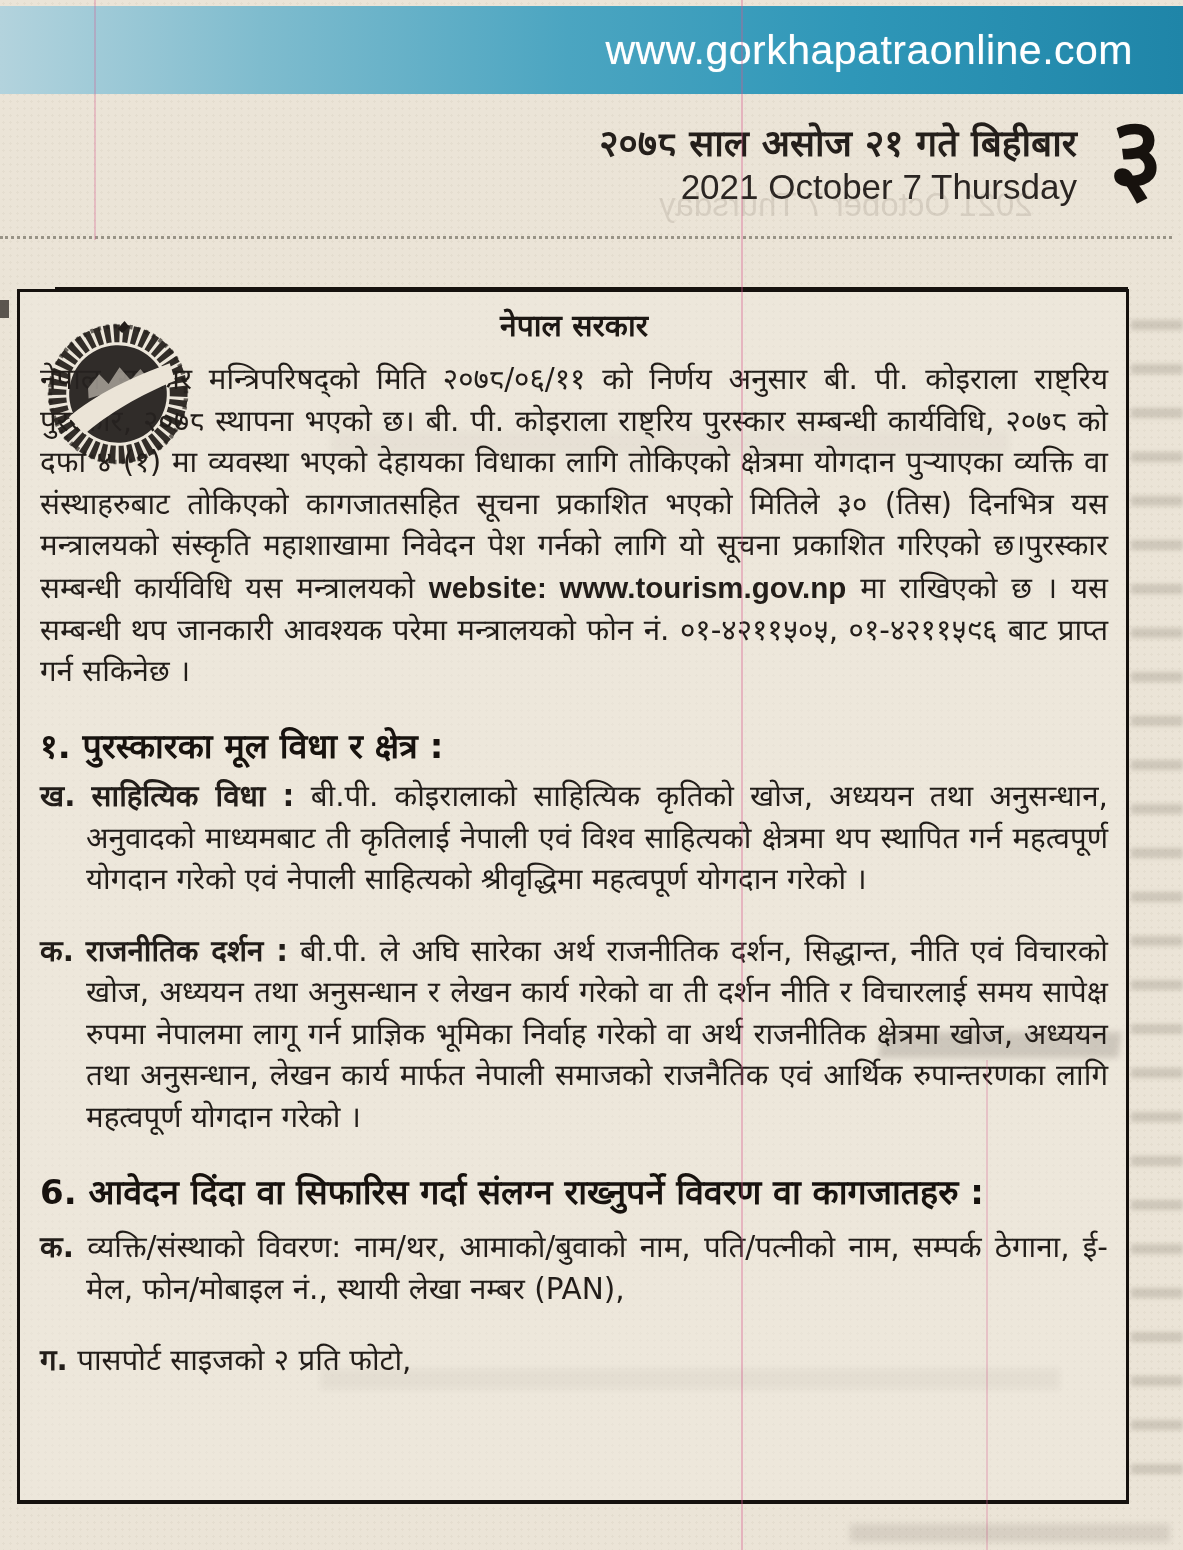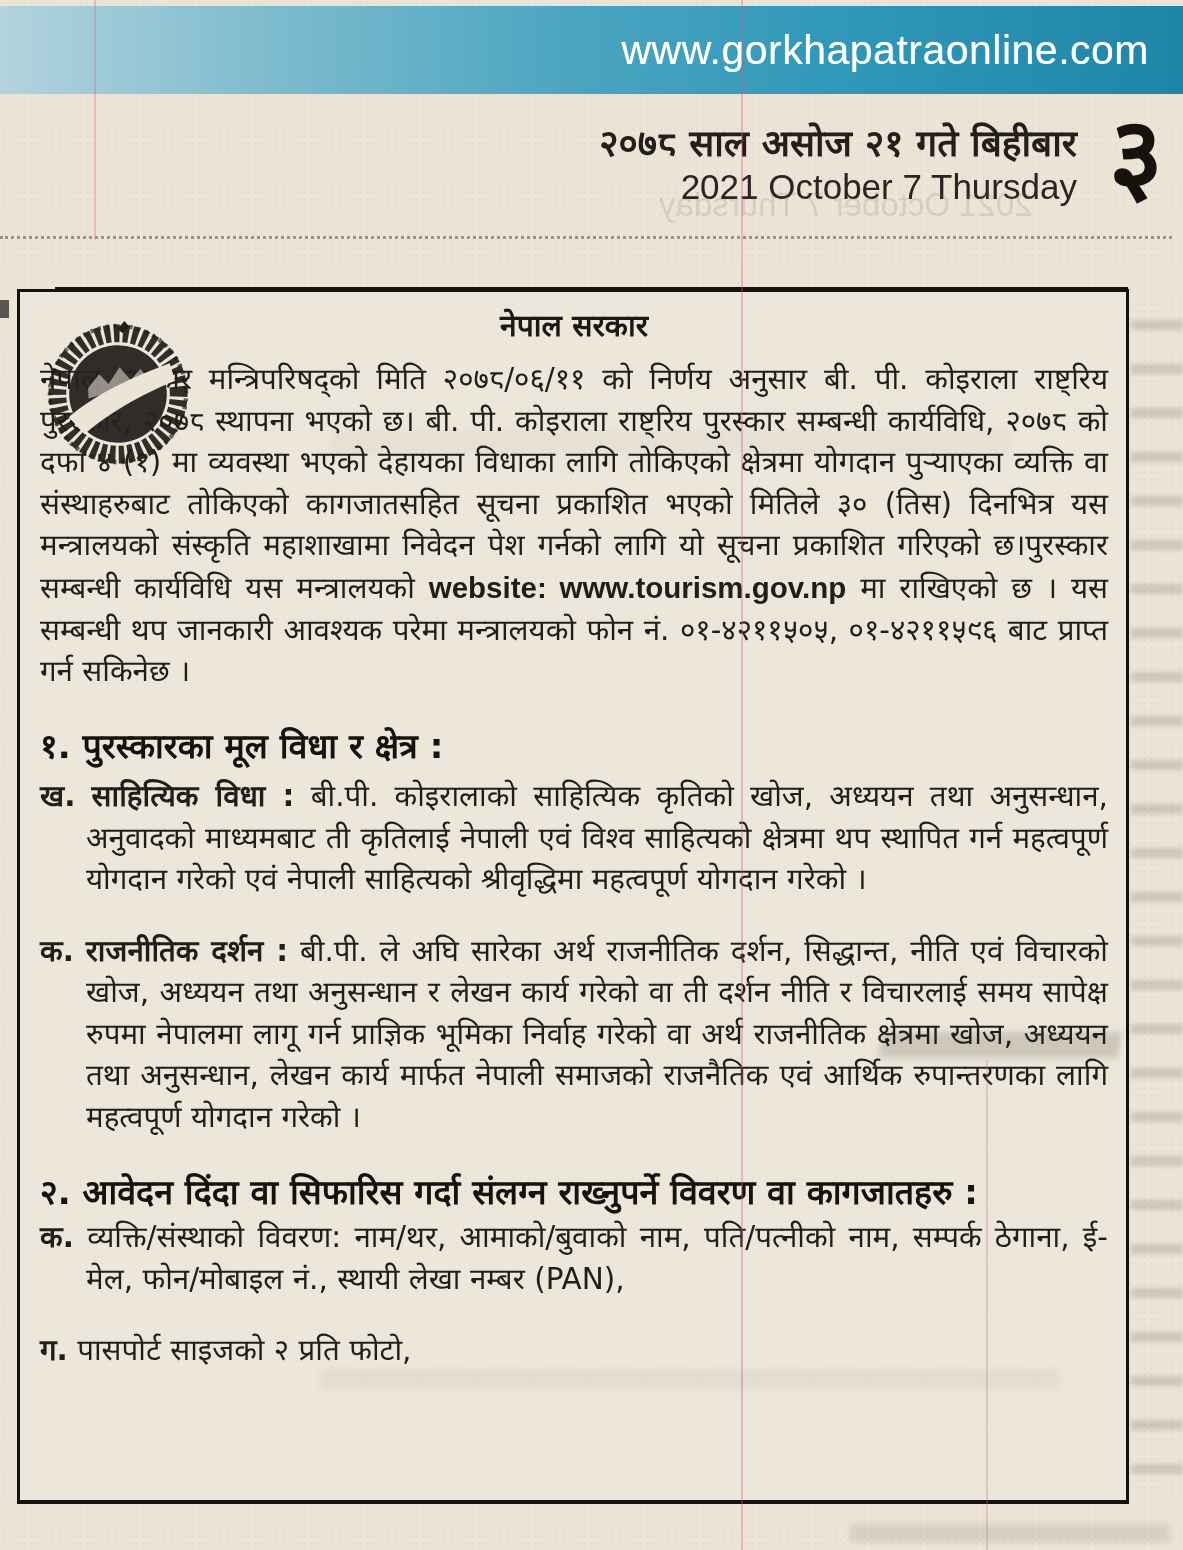--- a/index.html
+++ b/index.html
@@ -19,21 +19,21 @@
   }
 
   
   .masthead{
     position:absolute;left:0;top:6px;width:1183px;height:88px;
     background:linear-gradient(90deg,#b3d3dd 0%,#7fbcce 22%,#4ba5c1 48%,#2f97b8 72%,#1f85a8 100%);
     display:flex;align-items:center;justify-content:flex-end;
   }
   .masthead-url{
     color:#ffffff;font-size:41px;letter-spacing:.5px;
-    padding-right:34px;font-family:"Liberation Sans","DejaVu Sans",sans-serif;
+    padding-right:50px;font-family:"Liberation Sans","DejaVu Sans",sans-serif;
     text-shadow:0 0 1px rgba(255,255,255,.6);
   }
 
   
   .dateline{
     position:absolute;top:112px;right:14px;
     display:flex;align-items:flex-end;gap:14px;
   }
   .date-texts{display:flex;flex-direction:column;align-items:flex-end;justify-content:center;}
   .date-np{font-size:37px;font-weight:700;color:#241f1b;line-height:1.15;}
@@ -83,21 +83,21 @@
     padding:8px 12px 10px 12px;box-sizing:border-box;
   }
 
   .body-text{font-size:29.5px;line-height:1.41;text-align:justify;}
   .intro{margin-top:14px;}
   .latin-bold{font-weight:700;font-family:Liberation Sans, sans-serif;}
   .sec-heading{font-weight:700;font-size:34px;margin-top:24px;color:#17120e;}
   .hang{padding-left:46px;text-indent:-46px;margin-top:8px;}
   .item-label{font-weight:700;}
   .item-term{font-weight:700;}
-  .doc-item{margin-top:3px;}
+  .doc-item{margin-top:13px;}
 
   
   .fold-line{position:absolute;width:2px;background:rgba(214,90,140,.35);}
   .fold-main{left:741px;top:0;height:1550px;}
   .fold-top{left:94px;top:0;height:240px;opacity:.8;}
   .fold-lower{left:986px;top:1060px;height:490px;opacity:.75;}
   .edge-tick{position:absolute;left:0;top:300px;width:9px;height:18px;background:#2b2622;opacity:.75;}
   .ghost-strip-right{
     position:absolute;right:0;top:320px;width:52px;height:1180px;
     background:repeating-linear-gradient(180deg,rgba(60,50,40,.16) 0 10px,transparent 10px 44px);
@@ -153,21 +153,21 @@
     <div class="sec-heading">१. पुरस्कारका मूल विधा र क्षेत्र :</div>
 
     <p class="body-text hang"><span class="item-label">ख.</span>
       <span class="item-term">साहित्यिक विधा :</span>
       <span>बी.पी. कोइरालाको साहित्यिक कृतिको खोज, अध्ययन तथा अनुसन्धान, अनुवादको माध्यमबाट ती कृतिलाई नेपाली एवं विश्व साहित्यको क्षेत्रमा थप स्थापित गर्न महत्वपूर्ण योगदान गरेको एवं नेपाली साहित्यको श्रीवृद्धिमा महत्वपूर्ण योगदान गरेको ।</span></p>
 
     <p class="body-text hang"><span class="item-label">क.</span>
       <span class="item-term">राजनीतिक दर्शन :</span>
       <span>बी.पी. ले अघि सारेका अर्थ राजनीतिक दर्शन, सिद्धान्त, नीति एवं विचारको खोज, अध्ययन तथा अनुसन्धान र लेखन कार्य गरेको वा ती दर्शन नीति र विचारलाई समय सापेक्ष रुपमा नेपालमा लागू गर्न प्राज्ञिक भूमिका निर्वाह गरेको वा अर्थ राजनीतिक क्षेत्रमा खोज, अध्ययन तथा अनुसन्धान, लेखन कार्य मार्फत नेपाली समाजको राजनैतिक एवं आर्थिक रुपान्तरणका लागि महत्वपूर्ण योगदान गरेको ।</span></p>
 
-    <div class="sec-heading">२. आवेदन दिंदा वा सिफारिस गर्दा संलग्न राख्नुपर्ने विवरण वा कागजातहरु :</div>
+    <div class="sec-heading">6. आवेदन दिंदा वा सिफारिस गर्दा संलग्न राख्नुपर्ने विवरण वा कागजातहरु :</div>
 
     <p class="body-text hang doc-item"><span class="item-label">क.</span>
       <span>व्यक्ति/संस्थाको विवरण: नाम/थर, आमाको/बुवाको नाम, पति/पत्नीको नाम, सम्पर्क ठेगाना, ई-मेल, फोन/मोबाइल नं.,  स्थायी लेखा नम्बर (PAN),</span></p>
 
 
     <p class="body-text hang doc-item"><span class="item-label">ग.</span>
       <span>पासपोर्ट साइजको २ प्रति फोटो,</span></p>
 
   </div>
 

